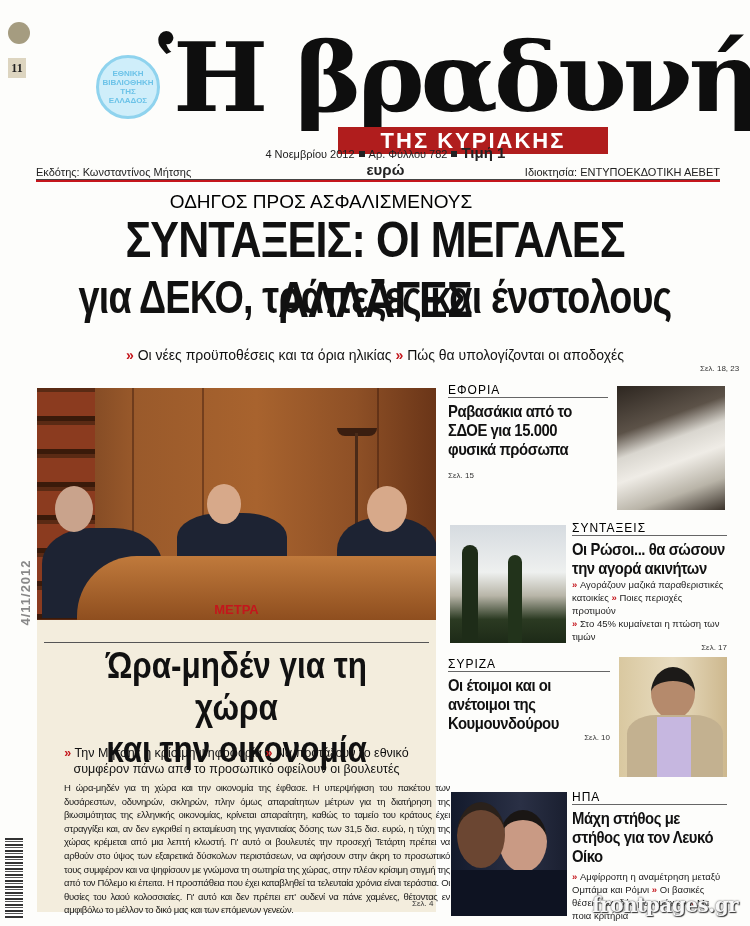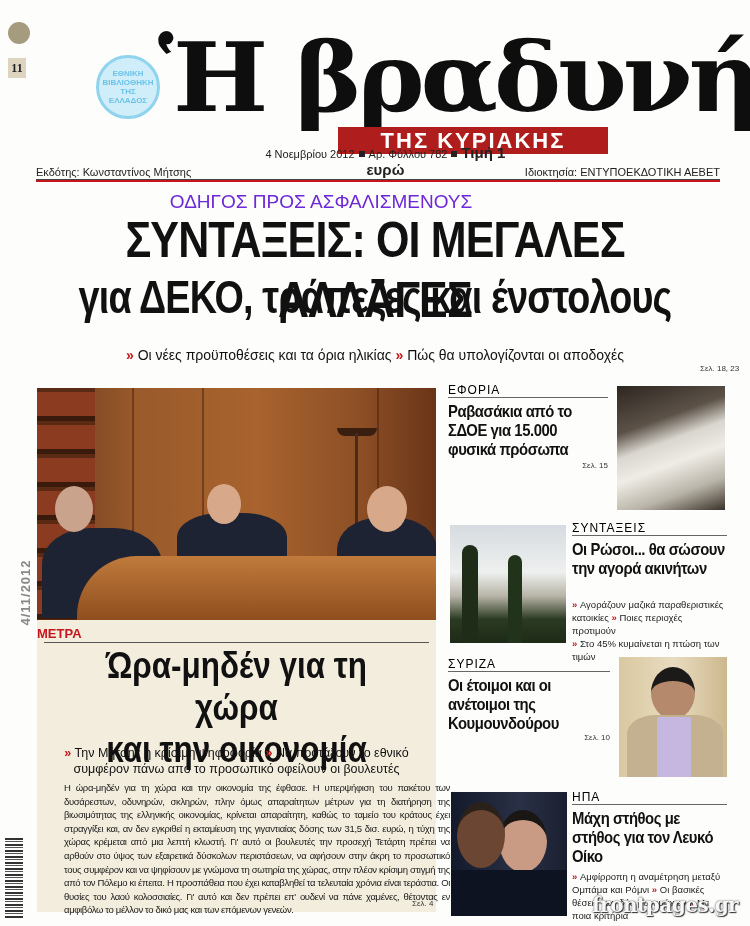--- a/index.html
+++ b/index.html
@@ -14,41 +14,41 @@
   .subtitle { left:338px; top:127px; width:270px; height:27px; background:#b01d1d; color:#fff; font-family:Liberation Sans, sans-serif; font-weight:bold; font-size:22px; text-align:center; line-height:27px; letter-spacing:2px; }
   .infobar { left:36px; top:160px; width:684px; height:18px; font-size:11px; color:#222; display:flex; align-items:flex-end; }
   .infobar .publisher { width:170px;margin-top:48px; }
   .infobar .mid { flex:1; text-align:center; padding-left:40px; }
   .infobar .price { font-size:15px; font-weight:bold; }
   .infobar .owner { text-align:left; }
   .sq { display:inline-block; width:6px; height:6px; background:#222; margin:0 4px 1px 4px; }
   .rule-red { left:36px; top:179px; width:684px; height:3px; background:#c4161c; border-top:1px solid #444; }
 
   
-  .kicker { left:0; top:191px; width:642px; text-align:center; color:#6d28d9; font-size:19px; }
+  .kicker { left:0; top:191px; width:642px; text-align:center; color:#000000; font-size:19px; }
   .hl1 { left:0; top:210px; width:750px; text-align:center; font-weight:bold; font-size:50px; letter-spacing:-1px; transform:scaleX(0.86); transform-origin:center; line-height:60px; }
   .hl2 { left:0; top:268px; width:750px; text-align:center; font-weight:bold; font-size:46px; letter-spacing:-1px; transform:scaleX(0.82); transform-origin:center; line-height:58px; }
   .sub-bullets { left:0; top:347px; width:750px; text-align:center; font-size:14px; color:#111; }
   .bullet { color:#c4161c; font-weight:bold; }
   .pageref { font-size:8px; color:#333; }
   .ref-main { left:700px; top:364px; }
 
   
   .lead-photo { left:37px; top:388px; width:399px; height:232px; overflow:hidden; background:linear-gradient(90deg,#6b3a1e 0%,#9a5a2b 25%,#a8632e 55%,#8e5026 80%,#6a3518 100%); }
   .shelf { position:absolute; left:0; top:0; width:58px; height:232px; background:repeating-linear-gradient(180deg,#5a2a14 0 4px,#8b3b1f 4px 28px,#3a1a0a 28px 33px); }
   .panel-line { position:absolute; top:0; width:2px; height:170px; background:rgba(60,25,10,0.45); }
   .table { position:absolute; left:40px; top:168px; width:370px; height:70px; background:linear-gradient(180deg,#c07a3c,#8a4a1c); border-radius:60px 0 0 0; }
   .person { position:absolute; background:#1d2333; border-radius:40% 40% 0 0; }
   .head { position:absolute; border-radius:50%; background:#d7a98a; }
   .lamp { position:absolute; left:318px; top:45px; width:3px; height:125px; background:#4a2a18; }
   .lamp-top { position:absolute; left:300px; top:40px; width:40px; height:8px; background:#3a1e10; border-radius:0 0 20px 20px; }
 
   
   .lead-box { left:37px; top:620px; width:399px; height:292px; background:#f3eddd; }
-  .lead-kicker { left:37px; top:626px; width:399px; text-align:left; color:#c4161c; font-size:13px; font-weight:bold; }
+  .lead-kicker { left:37px; top:602px; width:399px; text-align:center; color:#c4161c; font-size:13px; font-weight:bold; }
   .lead-rule { left:44px; top:642px; width:385px; height:1px; background:#555; }
   .lead-hl { left:37px; top:645px; width:399px; text-align:center; font-weight:bold; font-size:37px; line-height:42px; transform:scaleX(0.85); transform-origin:center; }
   .lead-sub { left:42px; top:745px; width:389px; text-align:center; font-size:12.5px; line-height:16px; }
   .lead-body { left:44px; top:781px; width:386px; font-size:9.5px; line-height:13.6px; text-align:justify; letter-spacing:-0.35px; color:#1a1a1a;margin-left:20px; }
   .ref-lead { left:412px; top:899px; }
 
   
   .sec-label { font-size:12px; color:#000000; letter-spacing:1px; }
   .sec-rule { height:1px; background:#666; }
   .side-hl { font-weight:bold; font-size:16.5px; line-height:19px; letter-spacing:-0.5px; transform:scaleX(0.9); transform-origin:left; }
@@ -119,33 +119,33 @@
   <span class="bullet">»</span>
   <span>Να προτάξουν το εθνικό συμφέρον πάνω από το προσωπικό οφείλουν οι βουλευτές</span>
 </div>
 <div class="abs lead-body">Η ώρα-μηδέν για τη χώρα και την οικονομία της έφθασε. Η υπερψήφιση του πακέτου των δυσάρεστων, οδυνηρών, σκληρών, πλην όμως απαραίτητων μέτρων για τη διατήρηση της βιωσιμότητας της ελληνικής οικονομίας, κρίνεται απαραίτητη, καθώς το ταμείο του κράτους έχει στραγγίξει και, αν δεν εγκριθεί η εκταμίευση της γιγαντιαίας δόσης των 31,5 δισ. ευρώ, η τύχη της χώρας κρέμεται από μια λεπτή κλωστή. Γι' αυτό οι βουλευτές την προσεχή Τετάρτη πρέπει να αρθούν στο ύψος των εξαιρετικά δύσκολων περιστάσεων, να αφήσουν στην άκρη το προσωπικό τους συμφέρον και να ψηφίσουν με γνώμονα τη σωτηρία της χώρας, στην πλέον κρίσιμη στιγμή της από τον Πόλεμο κι έπειτα. Η προσπάθεια που έχει καταβληθεί τα τελευταία χρόνια είναι τεράστια. Οι θυσίες του λαού κολοσσιαίες. Γι' αυτό και δεν πρέπει επ' ουδενί να πάνε χαμένες, θέτοντας εν αμφιβόλω το μέλλον το δικό μας και των επόμενων γενεών.</div>
 <div class="abs pageref ref-lead">Σελ. 4</div>
 
 <div class="abs" style="left:448px;top:383px;width:160px;">
   <div class="sec-label">ΕΦΟΡΙΑ</div>
   <div class="sec-rule"></div>
   <div class="side-hl" style="margin-top:4px;width:175px;">Ραβασάκια από το ΣΔΟΕ για 15.000 φυσικά πρόσωπα</div>
-  <div class="pageref" style="text-align:right;margin-top:2px;">Σελ. 15</div>
+  <div class="pageref" style="text-align:left;margin-top:12px;">Σελ. 15</div>
 </div>
 <div class="abs photo" style="left:617px;top:386px;width:108px;height:124px;background:linear-gradient(160deg,#2d2620 0%,#5c5248 30%,#d9d6cf 45%,#efece6 60%,#b9b4a8 80%,#3a322a 100%);"></div>
 
 <div class="abs photo" style="left:450px;top:525px;width:116px;height:118px;background:linear-gradient(180deg,#d6dbe0 0%,#eef0ef 40%,#b8b5a8 60%,#2b3a22 80%,#1d2a17 100%);">
   <div style="position:absolute;left:12px;top:20px;width:16px;height:98px;background:#1e2c18;border-radius:8px 8px 0 0;"></div>
   <div style="position:absolute;left:58px;top:30px;width:14px;height:88px;background:#22331b;border-radius:7px 7px 0 0;"></div>
 </div>
 <div class="abs" style="left:572px;top:521px;width:155px;">
   <div class="sec-label">ΣΥΝΤΑΞΕΙΣ</div>
   <div class="sec-rule"></div>
   <div class="side-hl" style="margin-top:4px;width:175px;">Οι Ρώσοι... θα σώσουν την αγορά ακινήτων</div>
-  <div class="side-body" style="margin-top:20px;">
+  <div class="side-body" style="margin-top:0;">
     <span class="bullet">» </span><span>Αγοράζουν μαζικά παραθεριστικές κατοικίες</span>
     <span class="bullet">» </span><span>Ποιες περιοχές προτιμούν</span><br>
     <span class="bullet">» </span><span>Στο 45% κυμαίνεται η πτώση των τιμών</span>
   </div>
   <div class="pageref" style="text-align:right;">Σελ. 17</div>
 </div>
 
 <div class="abs" style="left:448px;top:657px;width:162px;">
   <div class="sec-label">ΣΥΡΙΖΑ</div>
   <div class="sec-rule"></div>

